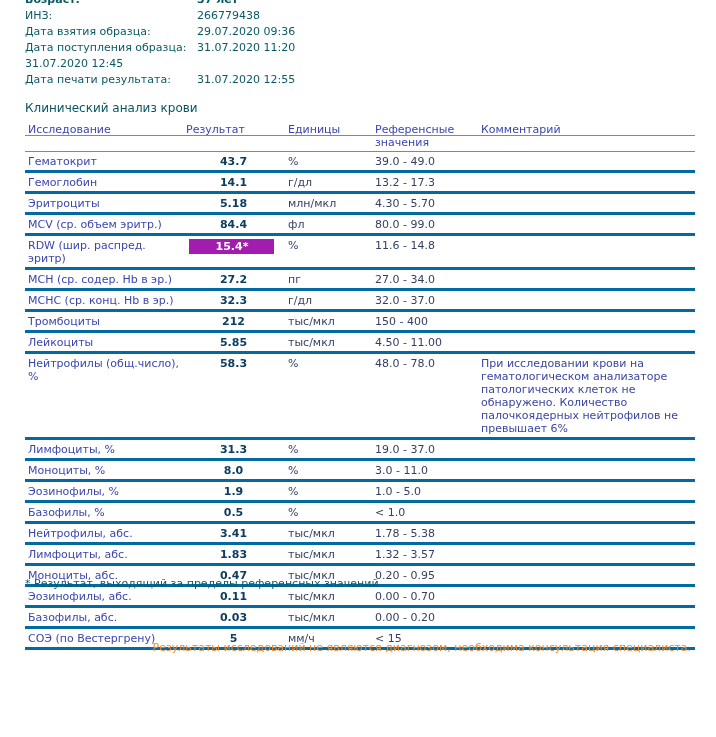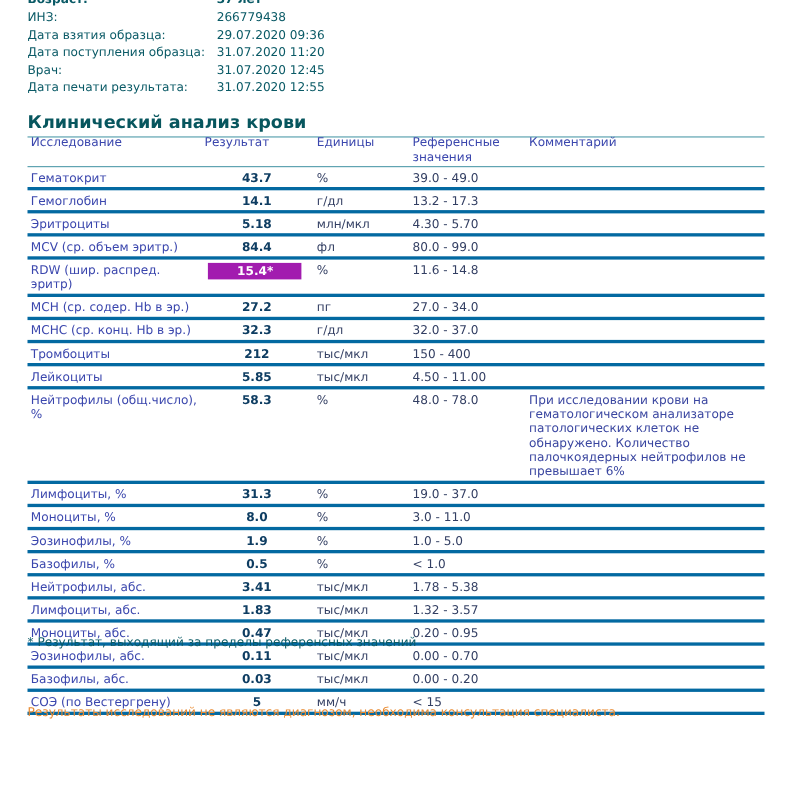--- a/index.html
+++ b/index.html
@@ -15,22 +15,22 @@
   
   .info { position:absolute; top:-8px; left:25px; width:660px; }
   .info-row { display:flex; line-height:16px; }
   .info-row .lbl { width:172px; color:#0a5a66; }
   .info-row .val { color:#0a5a66; }
   .info-row.bold .lbl, .info-row.bold .val { font-weight:bold; }
 
   
   .section-title {
     position:absolute; top:101px; left:25px; width:670px;
-    color:#07565e; font-weight:bold; font-size:16px;
-    padding-bottom:4px; border-bottom:1px solid #4f9baa;
+    color:#07565e; font-weight:normal; font-size:12px;
+    padding-bottom:20px; border-bottom:1px solid #4f9baa;
   }
 
   
   .lab-table { position:absolute; top:120px; left:25px; width:670px; }
   .t-row {
     display:grid;
     grid-template-columns:158px 102px 87px 106px 1fr;
     border-bottom:3px solid #0369a1;
     align-items:start;
   }
@@ -57,20 +57,21 @@
     color:#0a5a66;
   }
   .attention {
     position:absolute; top:602px; left:25px; width:666px;
     color:#3a46ad; line-height:15px;
   }
   .attention .warn { color:#e8892f; }
   .disclaimer {
     position:absolute; top:641px; left:25px; width:666px;
     color:#e8892f;
+    text-align:right;
   }
 </style>
 </head>
 <body>
 
 <div class="page">
 
   <div class="info" id="info-block">
   <div class="info-row bold">
     <span class="lbl">Возраст:</span>
@@ -86,21 +87,20 @@
     <span class="lbl">Дата взятия образца:</span>
     <span class="val">29.07.2020 09:36</span>
   </div>
 
   <div class="info-row">
     <span class="lbl">Дата поступления образца:</span>
     <span class="val">31.07.2020 11:20</span>
   </div>
 
   <div class="info-row">
-    <span class="lbl">Врач:</span>
     <span class="val">31.07.2020 12:45</span>
   </div>
 
   <div class="info-row">
     <span class="lbl">Дата печати результата:</span>
     <span class="val">31.07.2020 12:55</span>
   </div>
 </div>
 
   <div class="section-title">Клинический анализ крови</div>

